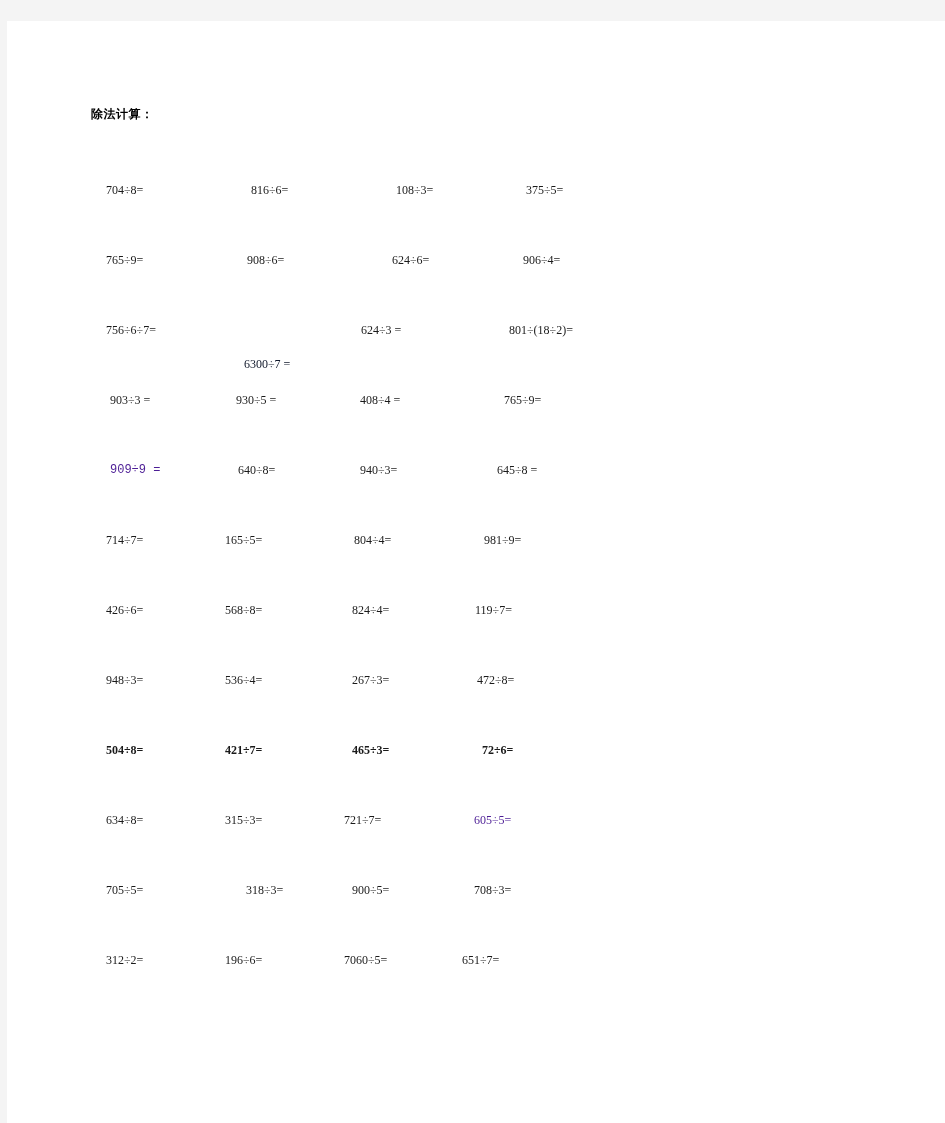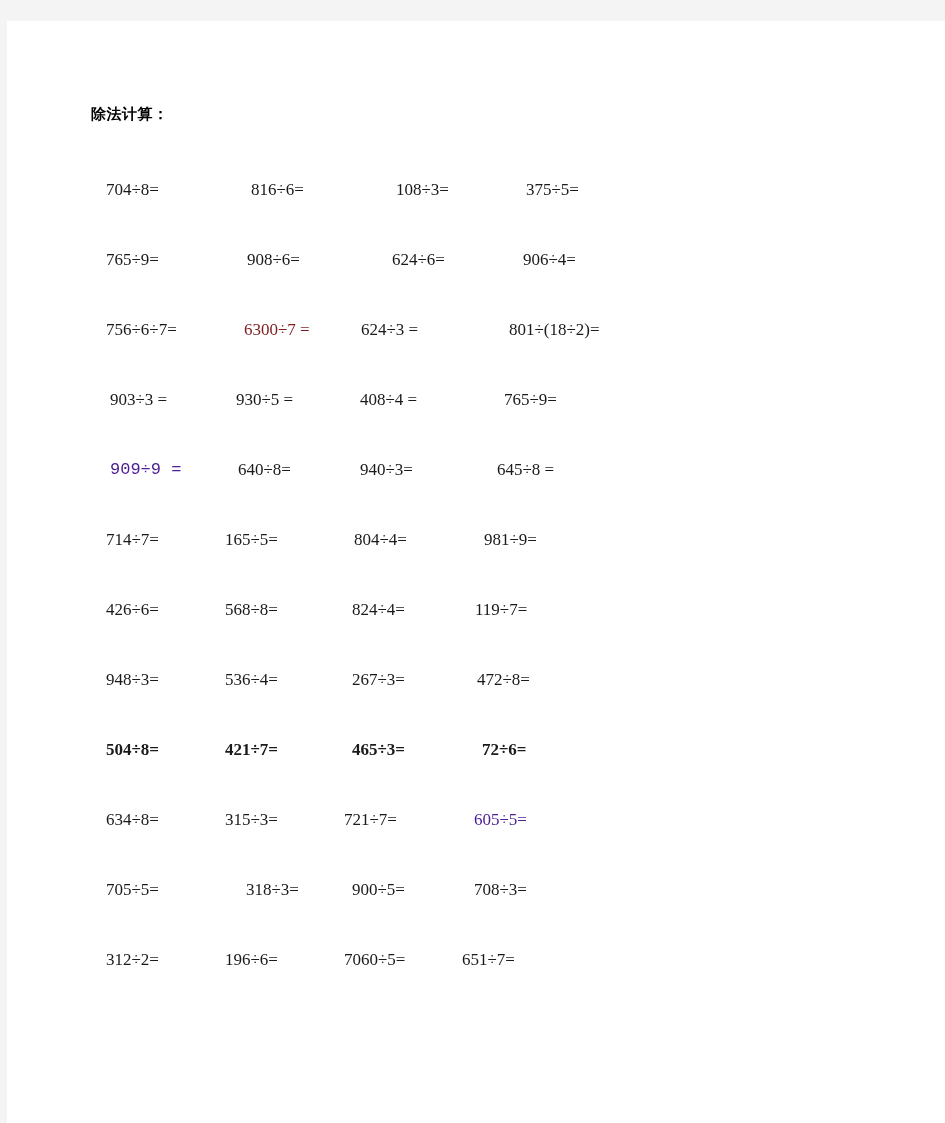--- a/index.html
+++ b/index.html
@@ -21,37 +21,37 @@
     width: 938px;
     height: 1102px;
     background: #ffffff;
   }
   #title {
     position: absolute;
     left: 84px;
     top: 83px;
     font-family: "Liberation Sans", sans-serif;
     font-weight: bold;
-    font-size: 15px;
+    font-size: 12px;
     line-height: 20px;
     color: #000000;
     letter-spacing: 0.5px;
     white-space: nowrap;
   }
   .prob-row {
     position: absolute;
     left: 0;
     width: 938px;
     height: 28px;
   }
   .prob {
     position: absolute;
     top: 0;
     font-family: "Liberation Serif", serif;
-    font-size: 17px;
+    font-size: 12px;
     line-height: 26px;
     color: #1a1a1a;
     white-space: pre;
   }
 </style>
 </head>
 <body style="background: rgb(244, 244, 244);">
 
 <div id="page" style="background: rgb(255, 255, 255);">
 
@@ -65,21 +65,21 @@
         <span class="prob" style="left: 519px; color: rgb(26, 26, 26);">375÷5=</span>
       </div>
       <div class="prob-row" style="top: 226px;">
         <span class="prob" style="left: 99px; color: rgb(26, 26, 26);">765÷9=</span>
         <span class="prob" style="left: 240px; color: rgb(26, 26, 26);">908÷6=</span>
         <span class="prob" style="left: 385px; color: rgb(26, 26, 26);">624÷6=</span>
         <span class="prob" style="left: 516px; color: rgb(26, 26, 26);">906÷4=</span>
       </div>
       <div class="prob-row" style="top: 296px;">
         <span class="prob" style="left: 99px; color: rgb(26, 26, 26);">756÷6÷7=</span>
-        <span class="prob" style="left: 237px; color: #7f1d1d;">6300÷7 =</span>
+        <span class="prob" style="left: 237px; color: #0f172a; margin-top: 34px;">6300÷7 =</span>
         <span class="prob" style="left: 354px; color: rgb(26, 26, 26);">624÷3 =</span>
         <span class="prob" style="left: 502px; color: rgb(26, 26, 26);">801÷(18÷2)=</span>
       </div>
       <div class="prob-row" style="top: 366px;">
         <span class="prob" style="left: 103px; color: rgb(26, 26, 26);">903÷3 =</span>
         <span class="prob" style="left: 229px; color: rgb(26, 26, 26);">930÷5 =</span>
         <span class="prob" style="left: 353px; color: rgb(26, 26, 26);">408÷4 =</span>
         <span class="prob" style="left: 497px; color: rgb(26, 26, 26);">765÷9=</span>
       </div>
       <div class="prob-row" style="top: 436px;">

